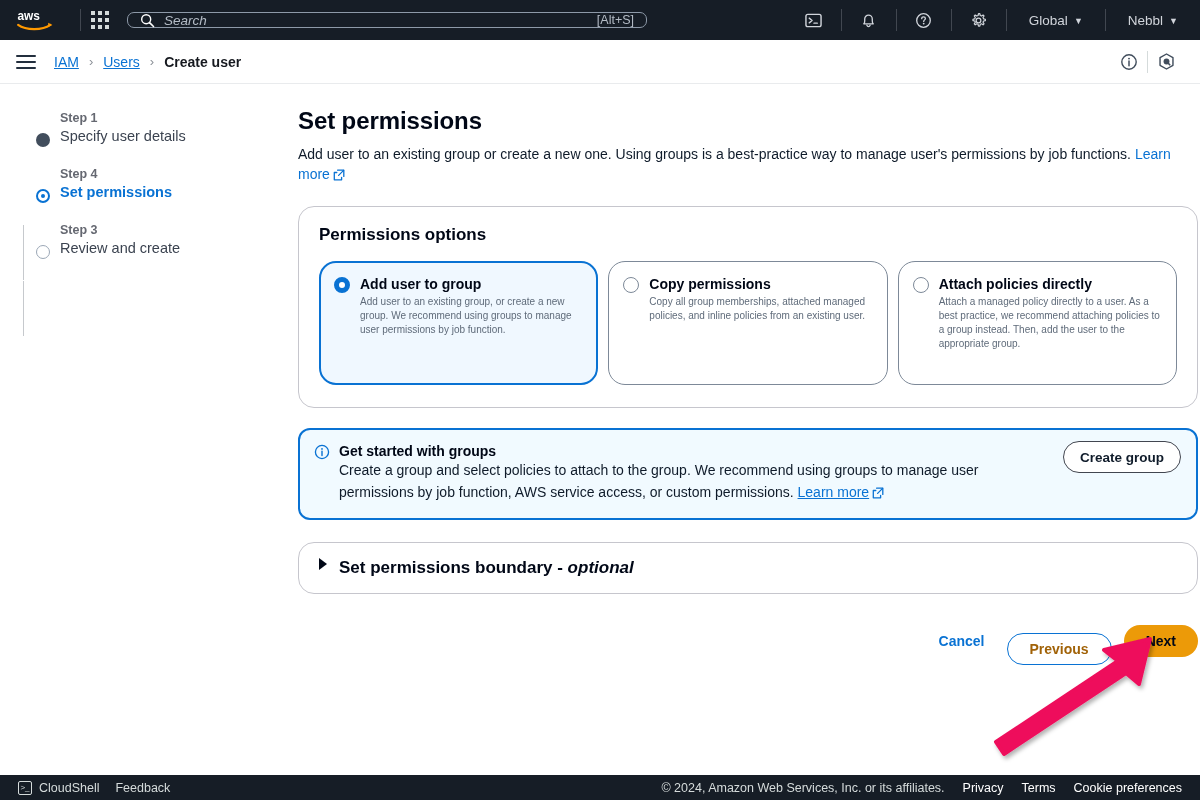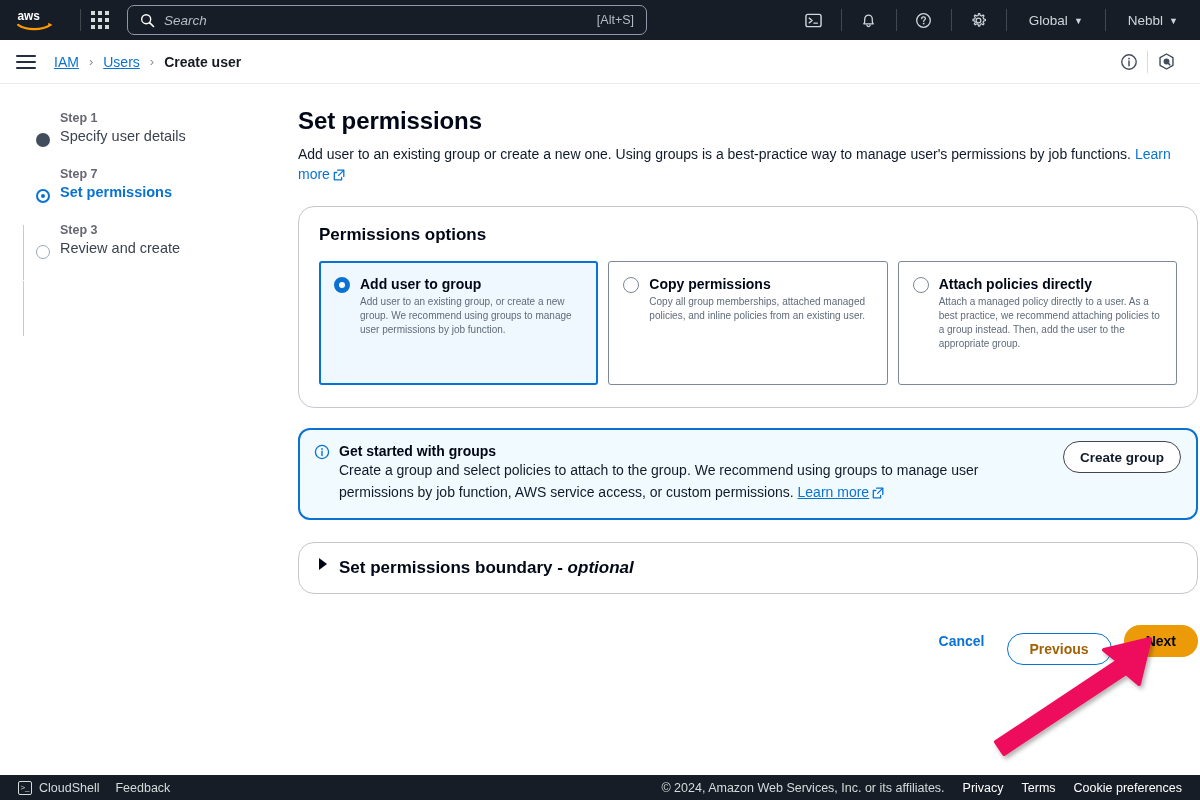--- a/index.html
+++ b/index.html
@@ -16,21 +16,21 @@
     height: 40px; background: #161d26;
     display: flex; align-items: center;
     padding: 0 10px; color: #d1d5db;
     position: relative; z-index: 5;
   }
   .aws-logo { width: 42px; height: 26px; margin: 0 12px 0 6px; display:block; }
   .nav-divider { width: 1px; height: 22px; background: #414750; margin: 0 10px; }
   .apps-grid { display: grid; grid-template-columns: repeat(3, 4px); grid-template-rows: repeat(3, 4px); gap: 3px; }
   .apps-grid i { display:block; width:4px; height:4px; background:#d5dbdb; }
   .searchbar {
-    flex: 0 0 auto; width: 520px; height: 30px; margin-left: 18px;
+    flex: 0 0 auto; width: 520px; height: 16px; margin-left: 18px;
     background: #161d26; border: 1px solid #8d99a8; border-radius: 7px;
     display:flex; align-items:center; padding: 0 12px; gap: 9px;
   }
   .searchbar .s-icon { flex: 0 0 auto; }
   .search-placeholder {
     flex: 1 1 auto; font-size: 13.5px; font-style: italic; color: #b4bcc6;
   }
   .search-kbd { font-size: 12.5px; color: #b4bcc6; }
   .nav-right { margin-left: auto; display: flex; align-items: center; }
   .nav-icon-btn {
@@ -85,21 +85,21 @@
 
   
   .panel {
     margin-top: 22px; background: #fff; border: 1px solid #c6c6cd;
     border-radius: 16px; padding: 18px 20px 22px;
   }
   .panel-title { font-size: 17px; font-weight: 700; color: #000716; }
   .tiles { display: flex; gap: 10px; margin-top: 16px; }
   .tile {
     flex: 1 1 0; min-height: 124px;
-    border: 1px solid #7d8998; border-radius: 3px;
+    border: 1px solid #7d8998; border-radius: 17px;
     padding: 13px 14px 14px 14px; background: #fff;
     display: flex; gap: 10px; cursor: pointer;
   }
   .tile.selected { border: 2px solid #0972d3; background: #f0f8ff; padding: 12px 13px 13px 13px; }
   .radio { flex: 0 0 auto; width: 16px; height: 16px; border-radius: 50%; border: 1.5px solid #7d8998; background:#fff; margin-top: 2px; position: relative; }
   .radio.on { border: 5px solid #0972d3; background: #fff; }
   .tile-text { flex: 1 1 auto; }
   .tile-title { font-size: 14px; font-weight: 700; color: #000716; line-height: 18px; }
   .tile-desc { margin-top: 2px; font-size: 10px; line-height: 14px; color: #5f6b7a; }
 
@@ -287,21 +287,21 @@
     <div class="step-line" style="top:196px; height:55px;"></div>
 
     <div class="step">
       <span class="step-marker marker-done"></span>
       <div class="step-num">Step 1</div>
       <div class="step-label">Specify user details</div>
     </div>
 
     <div class="step">
       <span class="step-marker marker-active"></span>
-      <div class="step-num">Step 7</div>
+      <div class="step-num">Step 4</div>
       <div class="step-label active">Set permissions</div>
     </div>
 
     <div class="step">
       <span class="step-marker marker-todo"></span>
       <div class="step-num">Step 3</div>
       <div class="step-label">Review and create</div>
     </div>
   </div>
 

